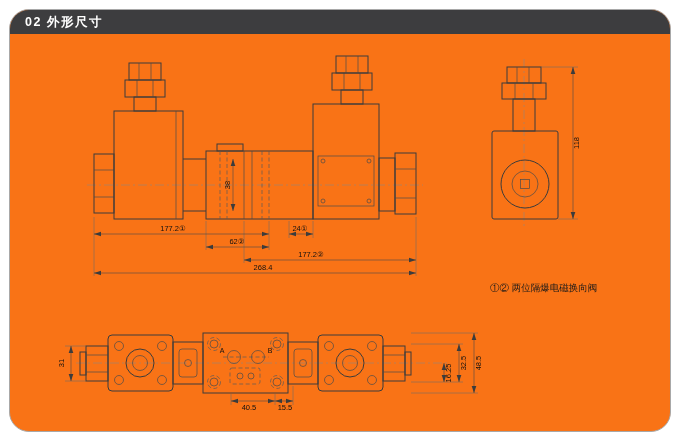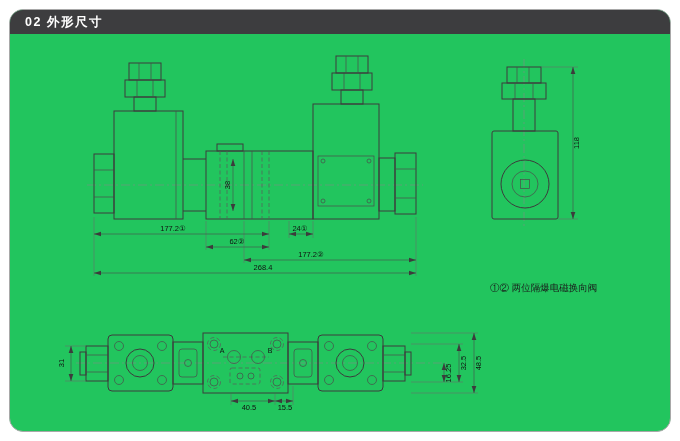--- a/index.html
+++ b/index.html
@@ -3,23 +3,23 @@
 <meta charset="utf-8">
 <style>
   html,body { margin:0; padding:0; }
   body {
     width:680px; height:441px; position:relative;
     background:#ffffff;
     font-family:"Liberation Sans", sans-serif;
   }
   .page {
     position:absolute; left:9px; top:9px; width:660px; height:421px;
-    background:#22c55e;
+    background:#f97316;
     border:1px solid #a8a8a8;
-    border-radius:14px;
+    border-radius:20px;
     overflow:hidden;
   }
   .header-bar {
     position:absolute; left:0; top:0; width:100%; height:24px;
     background:#3d3d3f;
     border-radius:9px 9px 0 0;
     display:flex; align-items:center;
     box-sizing:border-box; padding-left:15px;
   }
   .header-title {

